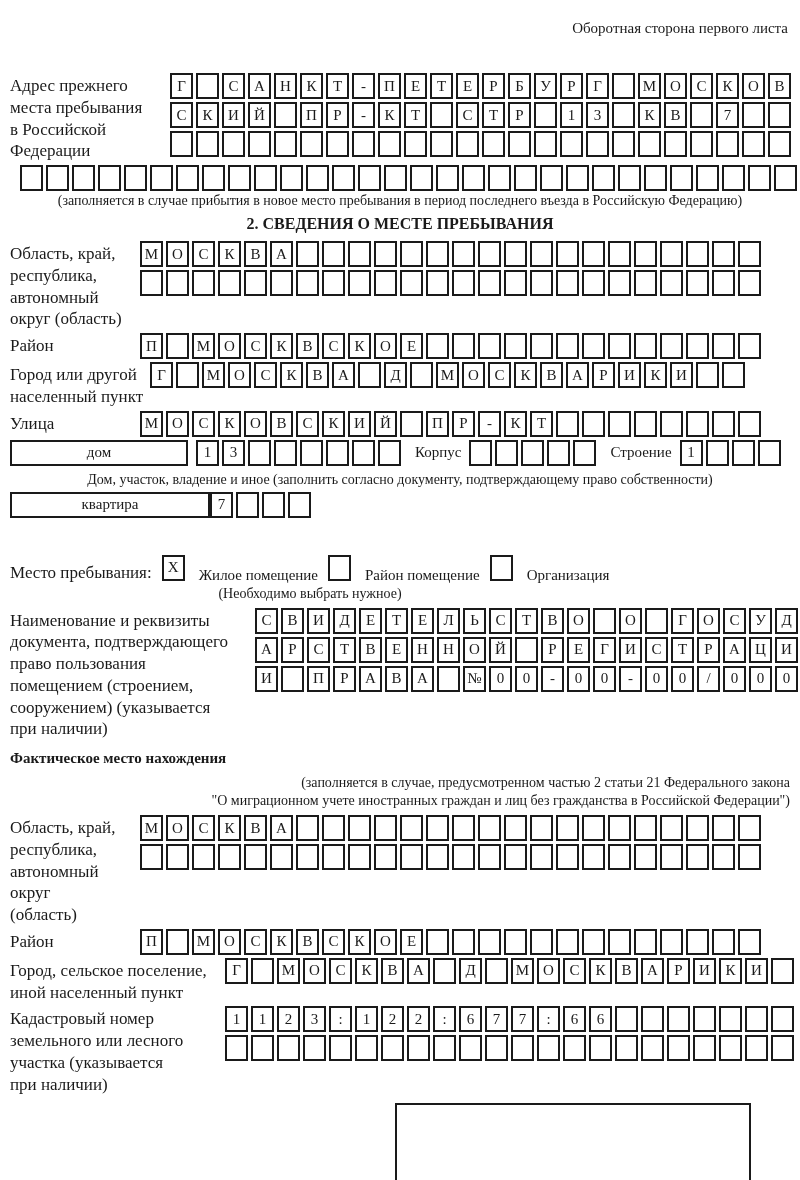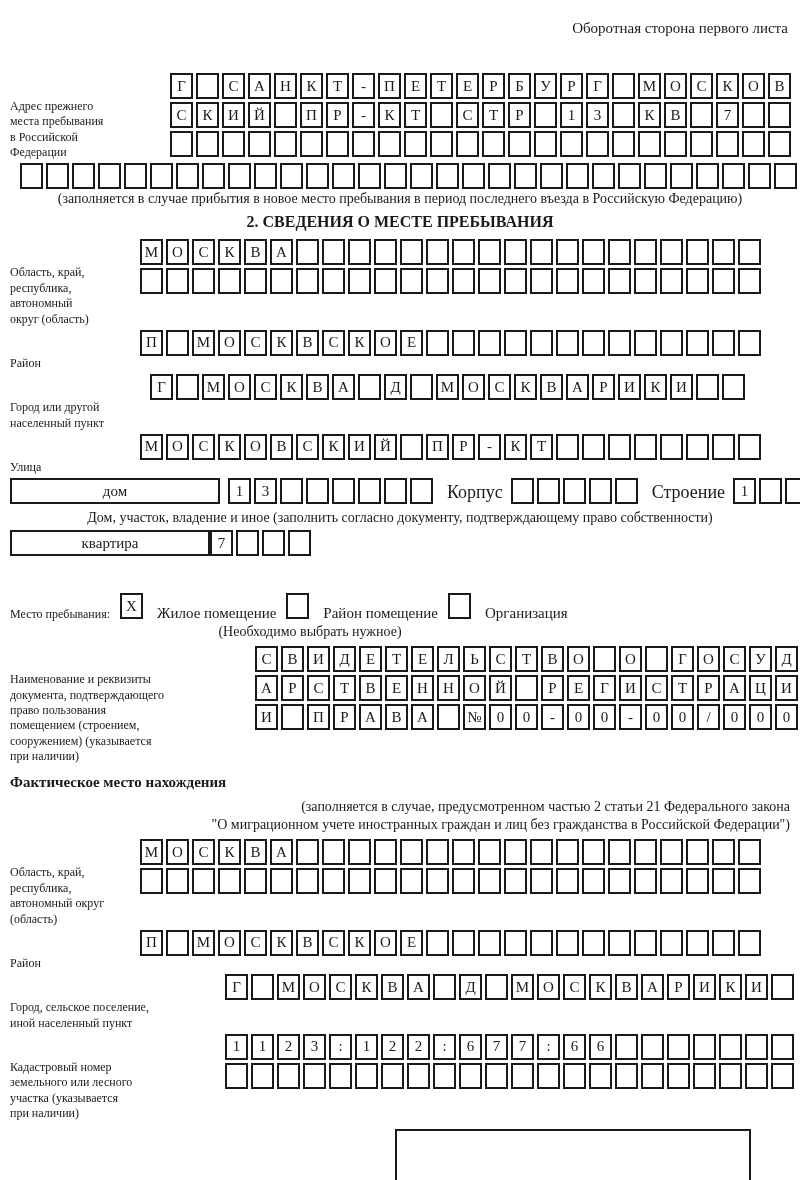--- a/index.html
+++ b/index.html
@@ -3,40 +3,40 @@
 <meta charset="utf-8">
 <style>
   html,body{margin:0;padding:0;background:#fff;}
   body{width:800px;height:1180px;color:#1a1a1a;
        font-family:"Liberation Serif","DejaVu Serif",serif;}
   .page{box-sizing:border-box;width:800px;height:1180px;padding:14px 10px 0 10px;overflow:hidden;}
 
   .top-note{text-align:right;font-size:15px;margin:6px 2px 36px 0;}
 
   .field{display:flex;align-items:flex-start;margin-bottom:3px;}
-  .label{font-size:12px;line-height:1.28;white-space:pre-line;flex:0 0 auto;padding-top:2px;margin-top:24px;}
+  .label{font-size:17px;line-height:1.28;white-space:pre-line;flex:0 0 auto;padding-top:2px;}
   .w160{width:160px;} .w130{width:130px;} .w92{width:130px;} .w140{width:140px;}
   .w215{width:215px;} .w245{width:245px;}
 
   .cells{display:flex;gap:3px;margin-bottom:3px;}
   .cells:last-child{margin-bottom:0;}
   .cell{box-sizing:border-box;flex:0 0 auto;width:23px;height:26px;border:2px solid #1a1a1a;
         display:flex;align-items:center;justify-content:center;font-size:15px;background:#fff;}
   .cells-col{display:flex;flex-direction:column;}
 
   .caption{font-size:14px;text-align:center;margin:1px 0 4px 0;}
   .section-title{font-size:16px;font-weight:bold;text-align:center;margin:6px 0 8px 0;}
   .sub-title{font-size:15px;font-weight:bold;text-align:left;margin:10px 0 8px 0;}
   .note-line{font-size:14px;text-align:right;margin:0 0 2px 0;}
 
   .wide-box{box-sizing:border-box;border:2px solid #1a1a1a;height:26px;display:flex;
             align-items:center;justify-content:center;font-size:15px;flex:0 0 auto;}
-  .dom-box{width:210px;margin-right:8px;}
+  .dom-box{width:178px;margin-right:8px;}
   .kv-box{width:200px;}
-  .inline-label{font-size:18px;padding-top:4px;flex:0 0 auto;}
+  .inline-label{font-size:15px;padding-top:4px;flex:0 0 auto;}
   .gap-l{margin-left:14px;margin-right:8px;}
 
   .mesto-row{display:flex;align-items:flex-end;margin:6px 0 2px 0;}
   .mesto-row .label{padding-top:0;}
   .mesto-row .cell{margin:0 14px 0 10px;}
   .mesto-row .opt{font-size:15px;margin-top:43px;}
   .mesto-note{width:600px;text-align:center;font-size:14px;margin-bottom:6px;}
 
   .full-row{margin:0 0 2px 10px;}
 

